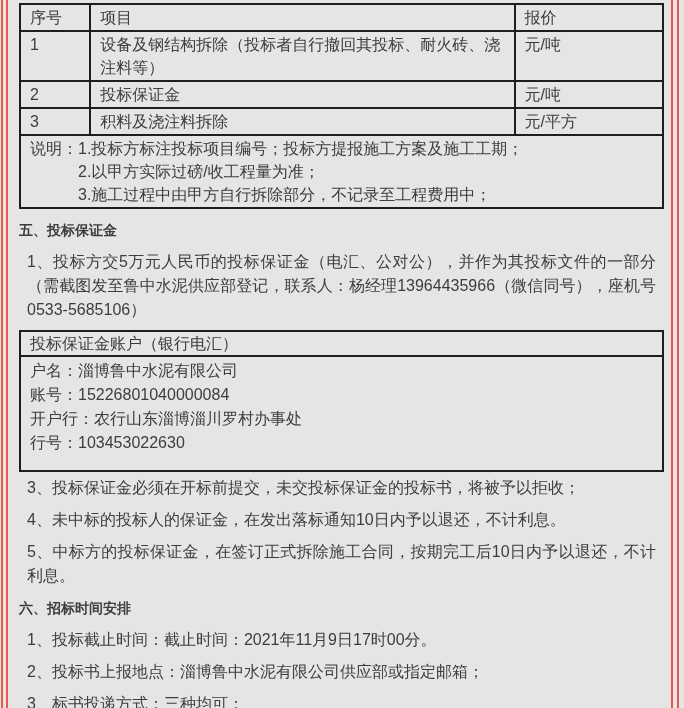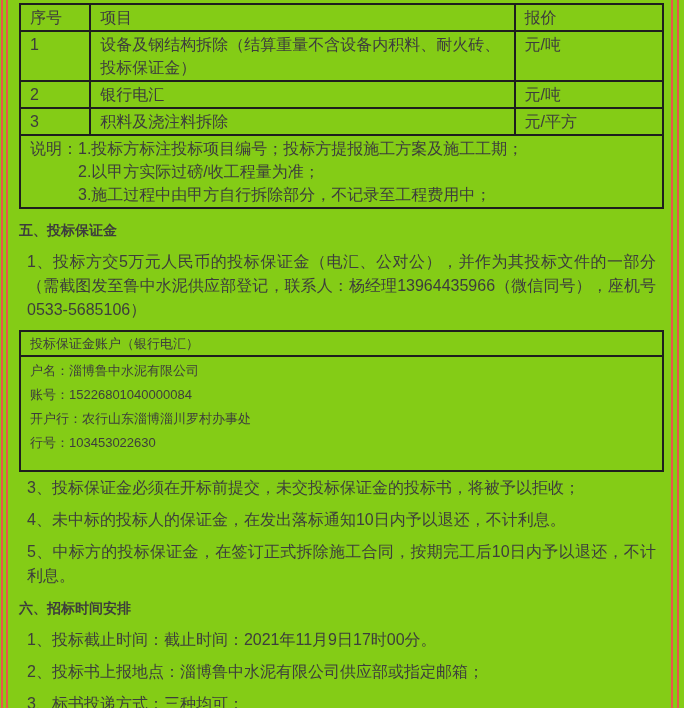--- a/index.html
+++ b/index.html
@@ -6,21 +6,21 @@
     --red:#e9564c;
     --line:#1e1e1e;
     --ink:#3d3d3d;
   }
   html,body{margin:0;padding:0;}
   body{
     width:684px;height:708px;background:#ffffff;
     font-family:"Liberation Sans","DejaVu Sans",sans-serif;
     color:var(--ink);
   }
-  .page{position:relative;width:684px;height:708px;overflow:hidden;background:#84cc16;}
+  .page{position:relative;width:684px;height:708px;overflow:hidden;background:#e5e5e5;}
   .vline{position:absolute;top:0;bottom:0;width:2px;background:var(--red);}
   .vl1{left:1px;} .vl2{left:6px;} .vr1{left:671px;} .vr2{left:677px;}
   .content{
     position:absolute;left:19px;top:3px;width:645px;
     font-size:16px;line-height:24px;color:var(--ink);
   }
   table{border-collapse:collapse;width:100%;table-layout:fixed;}
   .quote-table th,.quote-table td{
     border:2px solid var(--line);
     font-weight:normal;text-align:left;vertical-align:top;
@@ -35,21 +35,21 @@
   .note-lines div{line-height:23px;}
   .sec-heading{
     font-weight:bold;font-size:14px;line-height:24px;
     margin:9px 0 0 0;color:var(--ink);
   }
   .sec-heading.h6{margin-top:2px;}
   .para{margin:8px;text-align:justify;line-height:24px;}
   .account-table{margin-top:2px;}
   .account-table td{
     border:2px solid var(--line);vertical-align:top;
-    padding:1px 9px;font-size:13px;line-height:21px;color:var(--ink);
+    padding:1px 9px;font-size:16px;line-height:21px;color:var(--ink);
   }
   .account-table .acct-body{padding:2px 9px 15px 9px;}
   .acct-body div{line-height:24px;}
 </style>
 </head>
 <body>
 
 <div class="page">
 
   <div class="vline vl1"></div>
@@ -66,26 +66,26 @@
           <col class="col-price">
         </colgroup>
       <tbody>
           <tr>
         <th>序号</th>
         <th>项目</th>
         <th>报价</th>
       </tr>
       <tr>
         <td>1</td>
-        <td>设备及钢结构拆除（结算重量不含设备内积料、耐火砖、投标保证金）</td>
+        <td>设备及钢结构拆除（投标者自行撤回其投标、耐火砖、浇注料等）</td>
         <td>元/吨</td>
       </tr>
       <tr>
         <td>2</td>
-        <td>银行电汇</td>
+        <td>投标保证金</td>
         <td class="price-indent">元/吨</td>
       </tr>
       <tr>
         <td>3</td>
         <td>积料及浇注料拆除</td>
         <td>元/平方</td>
       </tr>
       <tr>
         <td class="note-cell" colspan="3">
           <div class="note-wrap">

